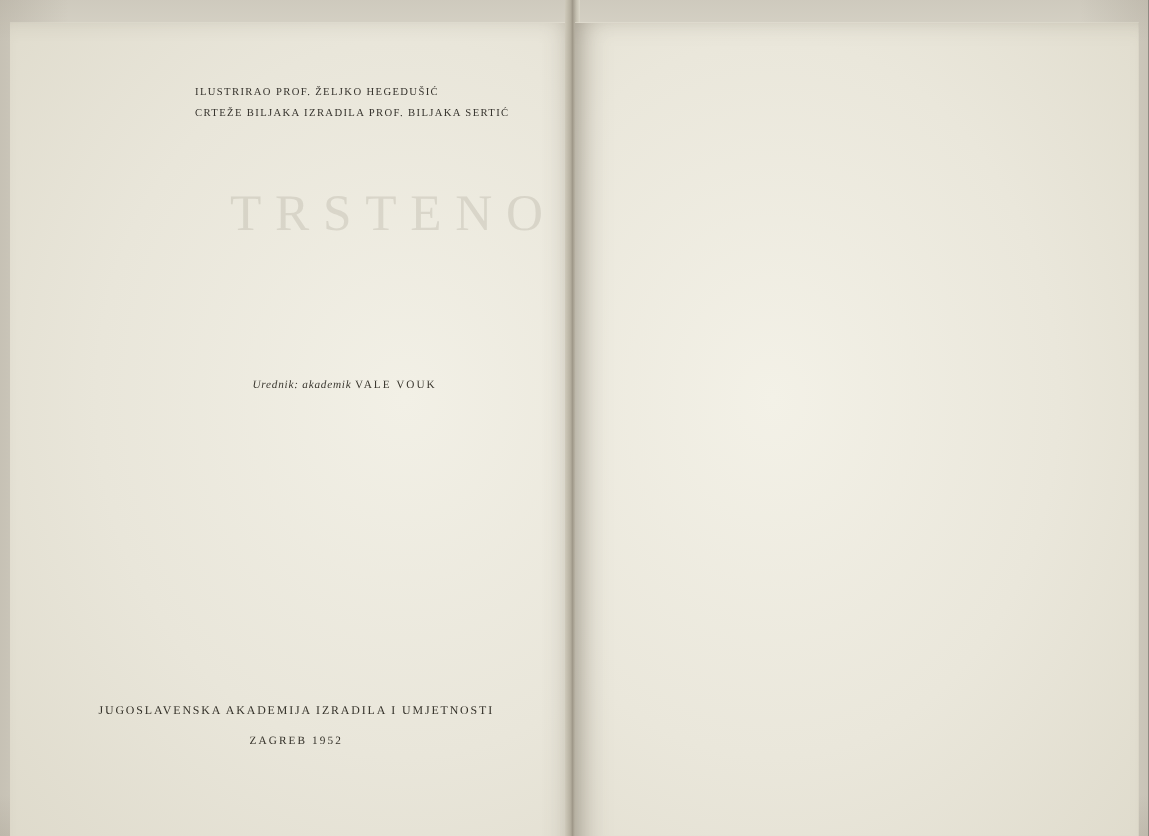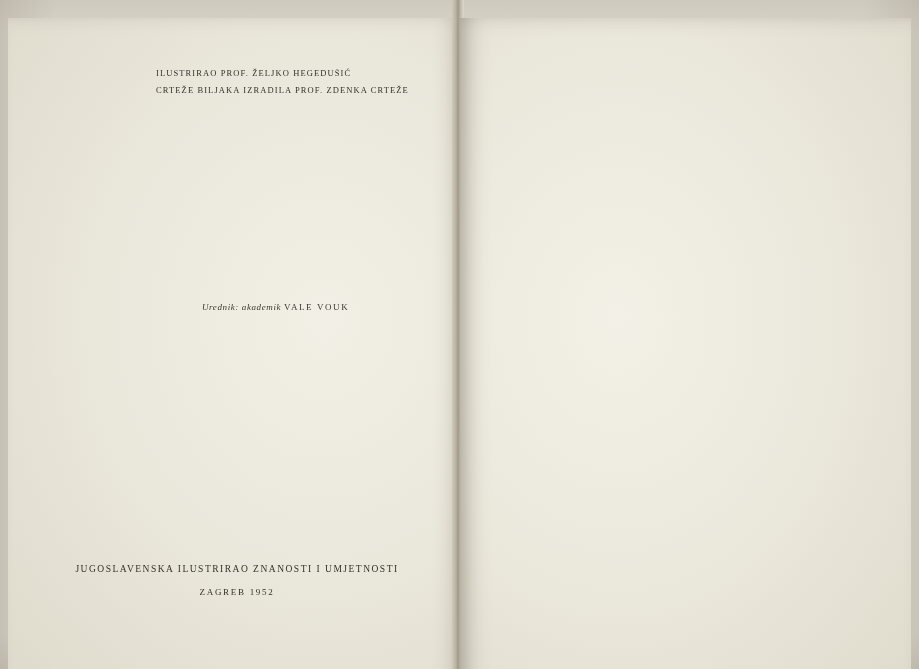--- a/index.html
+++ b/index.html
@@ -111,31 +111,32 @@
 </style>
 </head>
 <body>
 
 <div class="book">
 
   <div class="page page-left">
 
     <div class="credit-block">
       <div>ILUSTRIRAO PROF. ŽELJKO HEGEDUŠIĆ</div>
-      <div>CRTEŽE BILJAKA IZRADILA PROF. ZDENKA CRTEŽE</div>
+      <div>CRTEŽE BILJAKA IZRADILA PROF. BILJAKA SERTIĆ</div>
     </div>
 
+    <div class="ghost-title">TRSTENO</div>
 
     <div class="editor-line">
       <span class="ital">Urednik:</span>
       <span class="ital">akademik</span>
       <span class="caps">VALE VOUK</span>
     </div>
 
-    <div class="publisher">JUGOSLAVENSKA ILUSTRIRAO ZNANOSTI I UMJETNOSTI</div>
+    <div class="publisher">JUGOSLAVENSKA AKADEMIJA IZRADILA I UMJETNOSTI</div>
     <div class="pubplace">ZAGREB 1952</div>
   </div>
 
   <div class="gutter"></div>
 
   <div class="page page-right">
 
     
 
     

